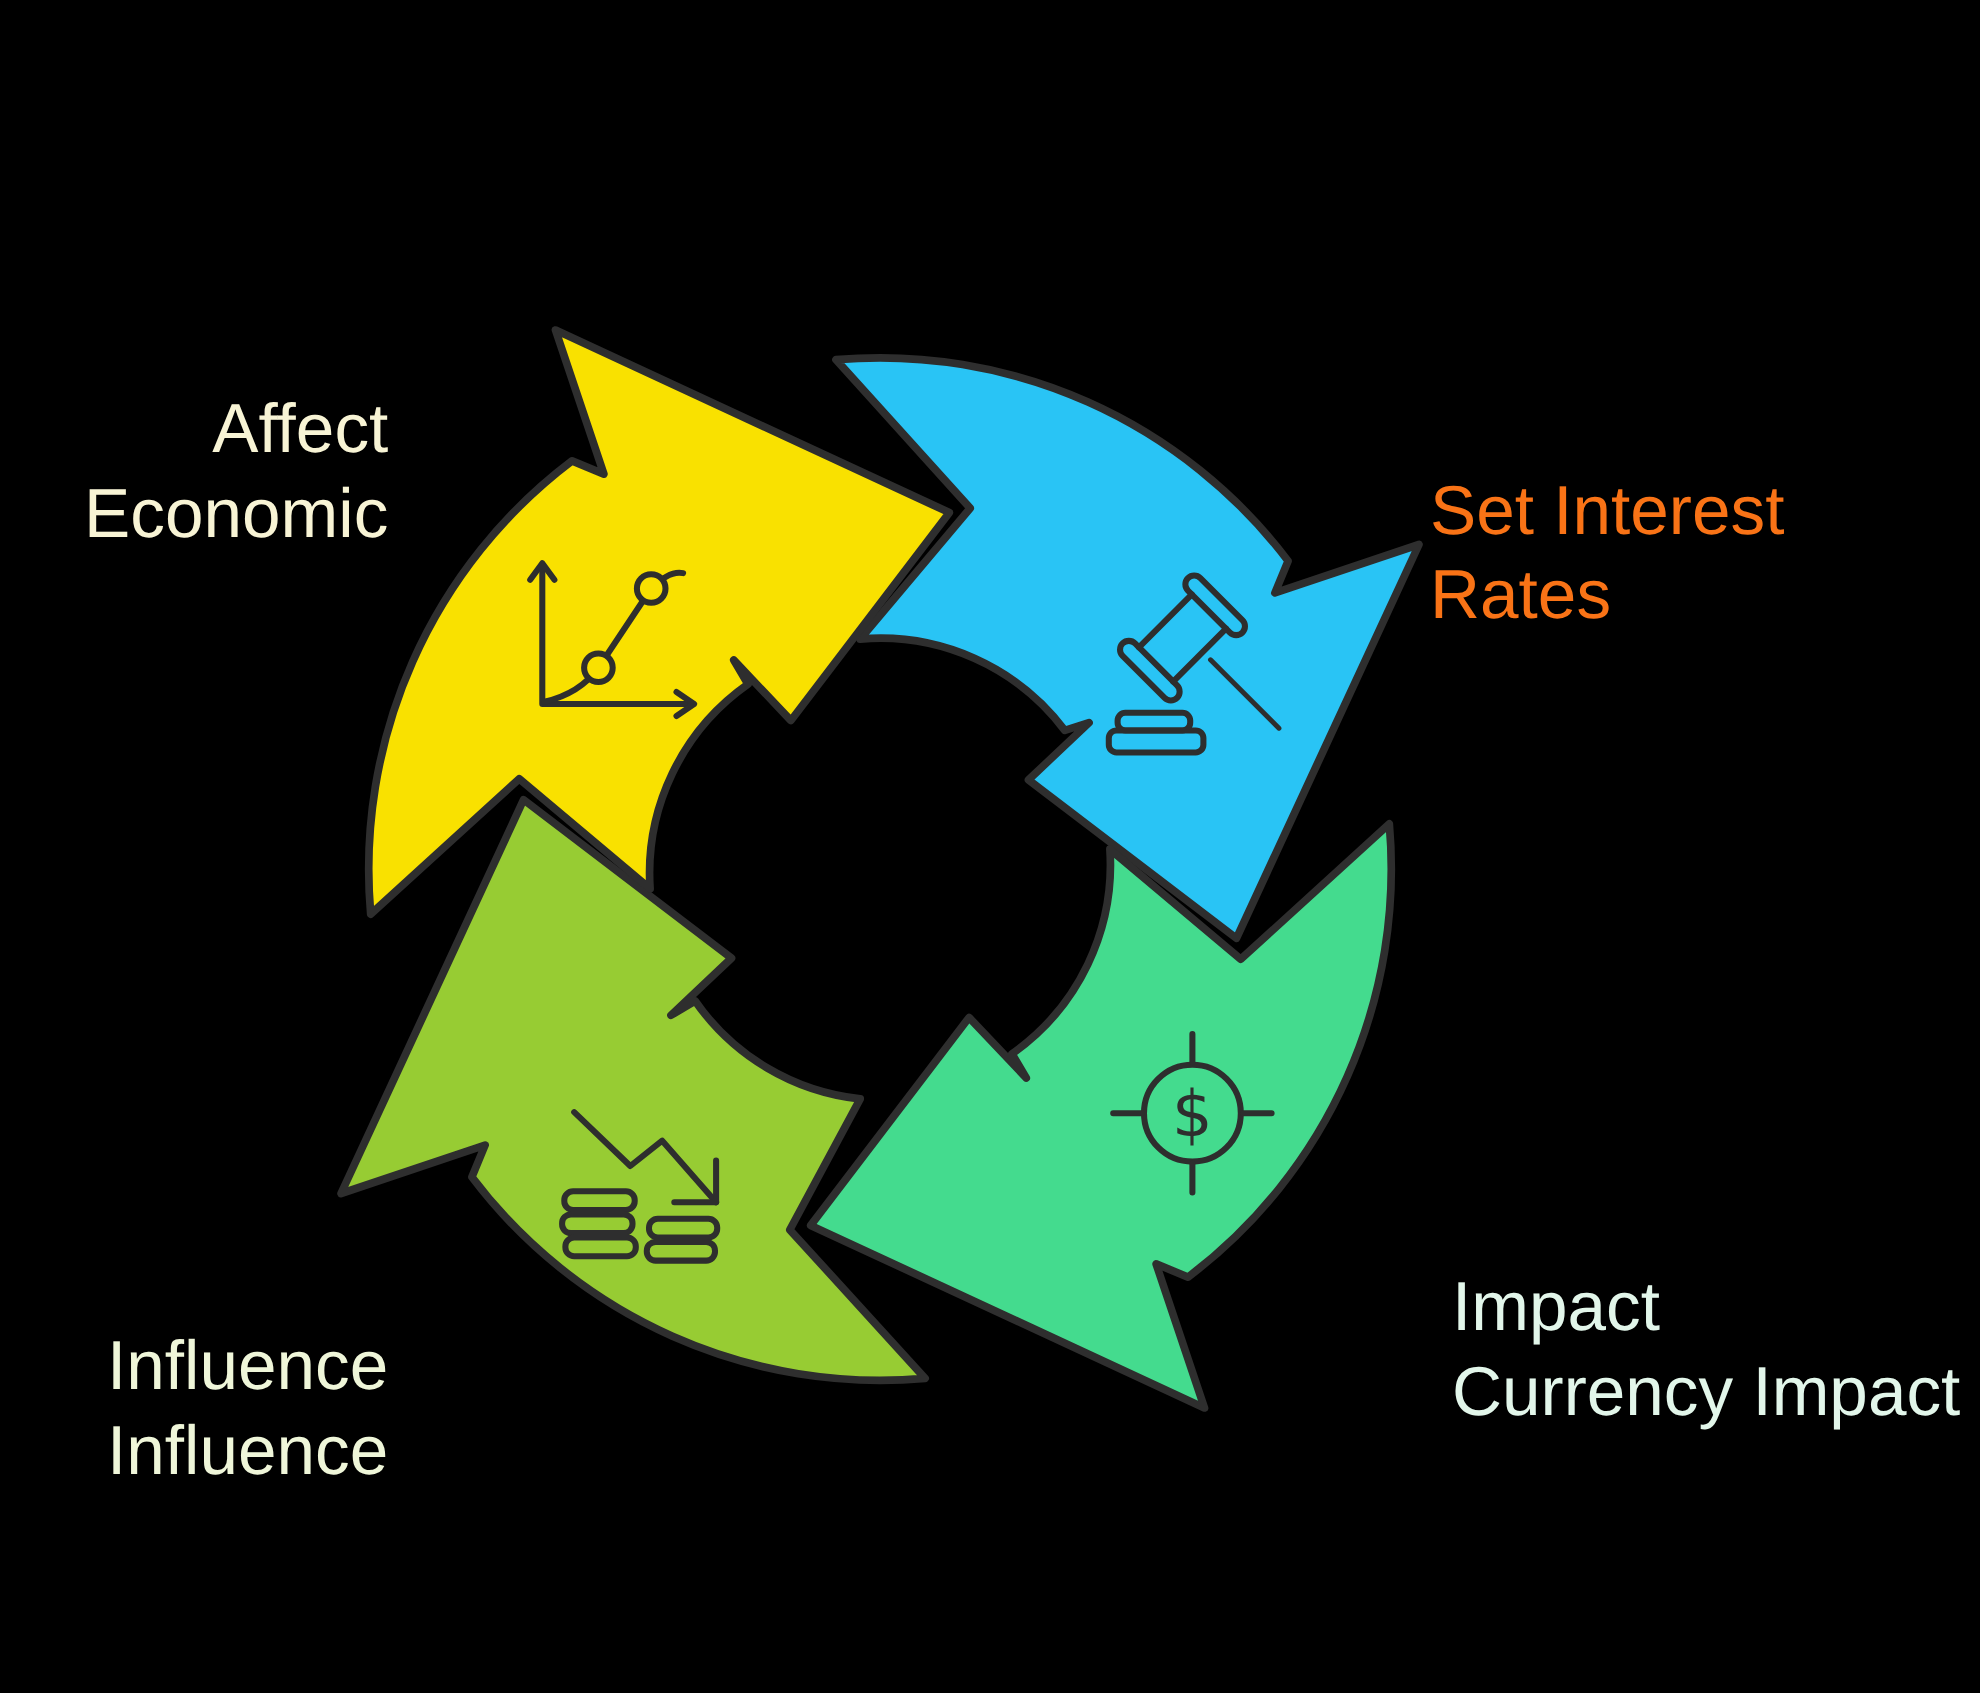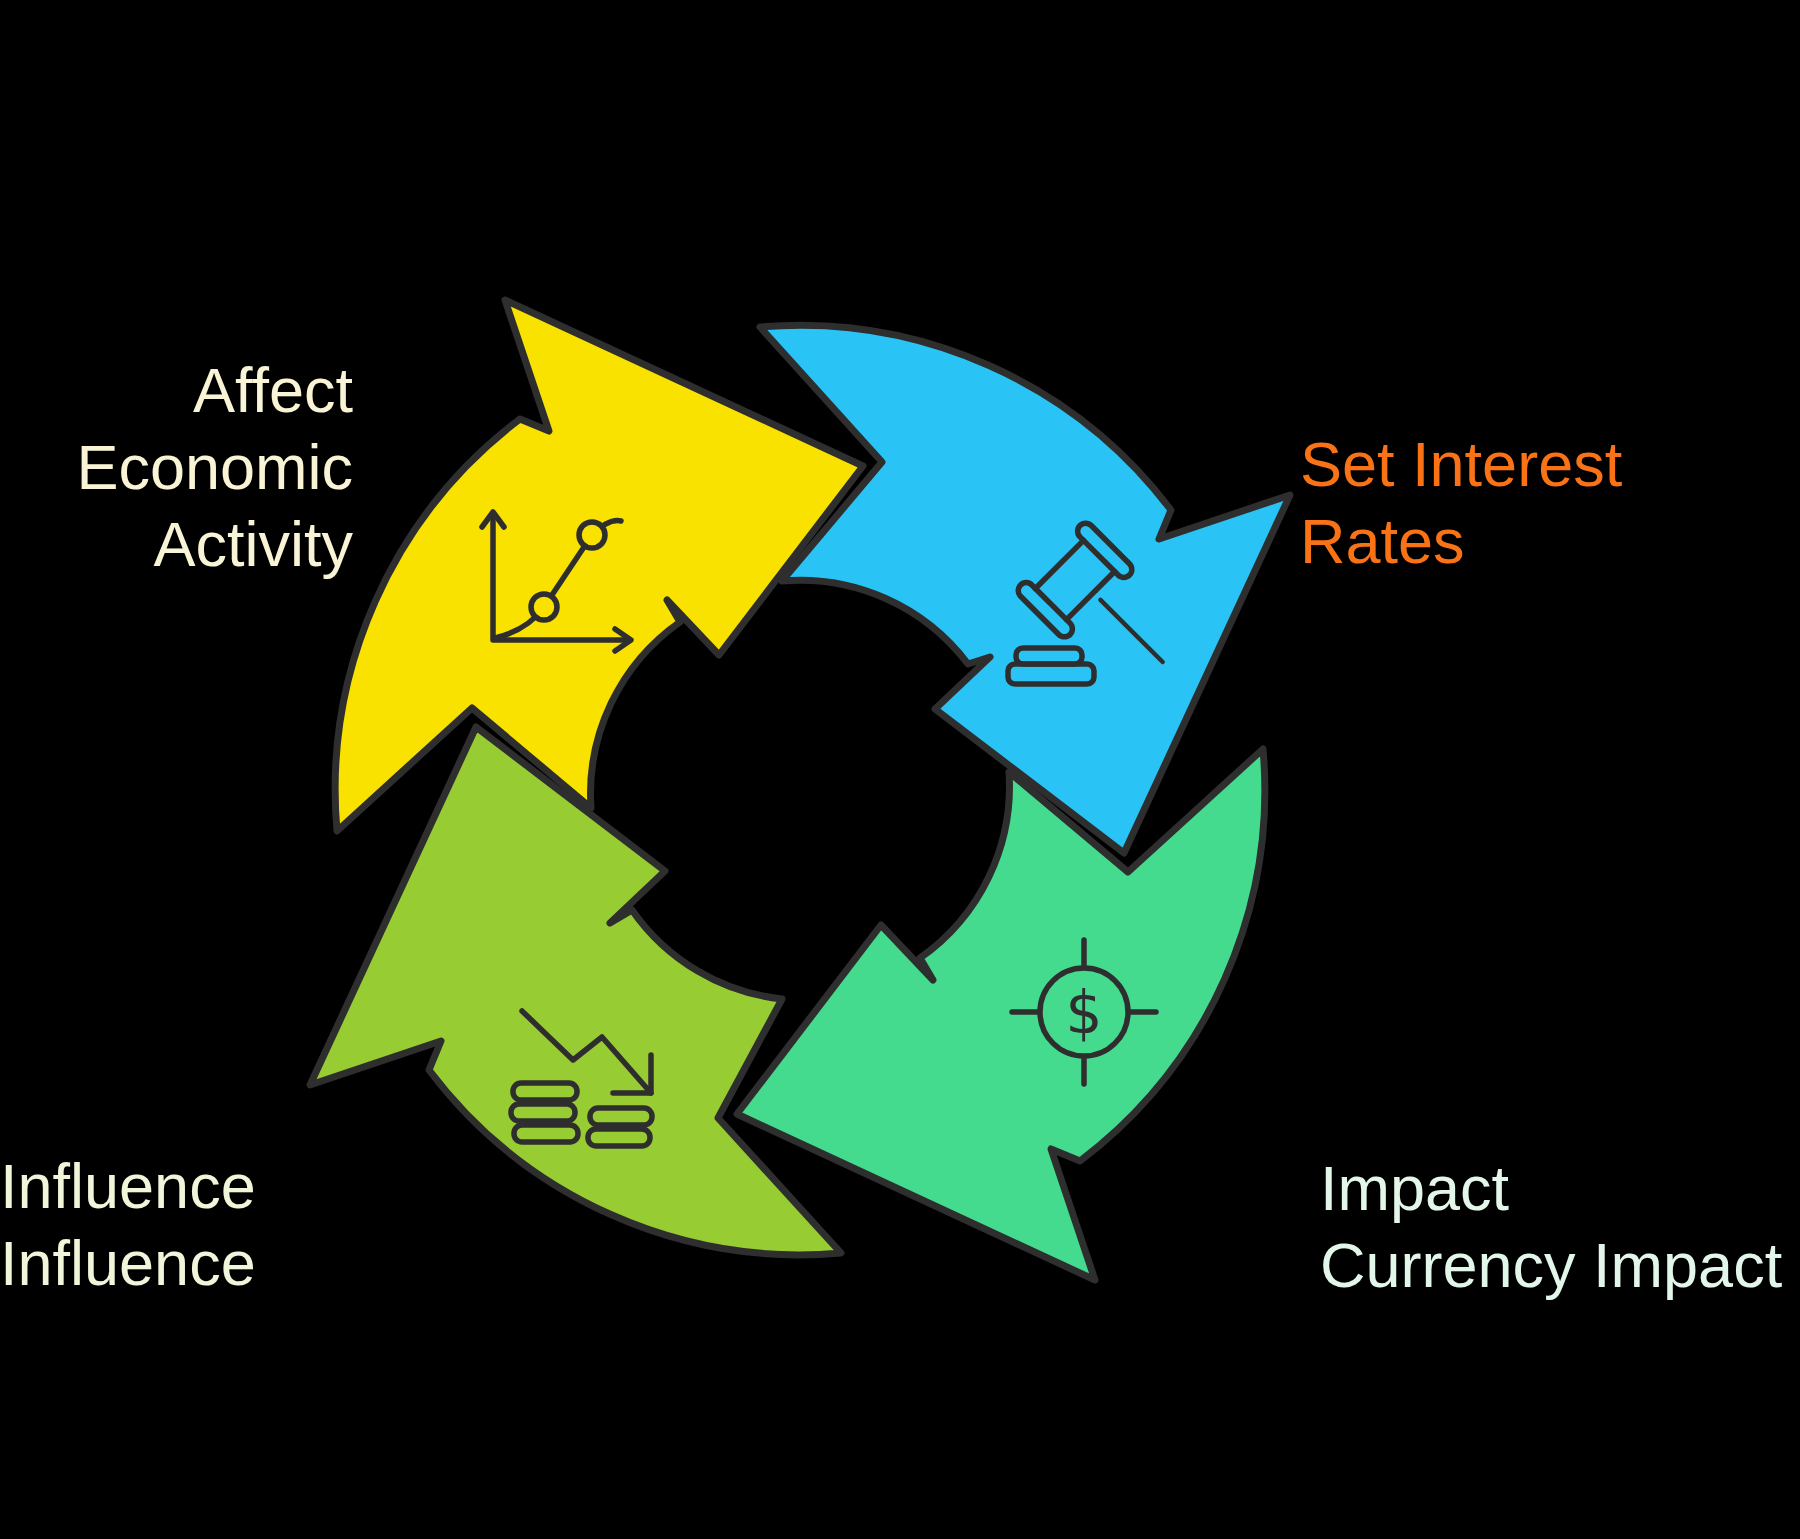--- a/index.html
+++ b/index.html
@@ -5,21 +5,21 @@
   html,body{margin:0;padding:0;background:#000;}
   .stage{position:relative;width:1800px;height:1539px;overflow:hidden;}
   .diagram-svg{position:absolute;left:0;top:0;}
   .arrow{stroke-width:7;stroke-linejoin:round;}
   .icon{stroke-width:5.5;stroke-linecap:round;stroke-linejoin:round;}
   .icon .thin{stroke-width:4.5;}
   .label{position:absolute;font-family:"Liberation Sans",sans-serif;
          font-size:63px;line-height:77px;font-weight:500;}
   .label-affect{left:0;width:353px;top:352px;text-align:right;}
   .label-set{left:1300px;top:426px;text-align:left;}
-  .label-influence{left:0;width:353px;top:1148px;text-align:left;}
+  .label-influence{left:0;width:353px;top:1204px;text-align:right;}
   .label-impact{left:1300px;top:1150px;text-align:left;}
   .dollar-glyph{font-family:"DejaVu Sans",sans-serif;font-size:58px;}
 </style>
 </head>
 <body>
 
 <div class="stage" style="background-color: rgb(0, 0, 0);">
 
   <svg class="diagram-svg" width="1800" height="1539" viewBox="0 0 1800 1539">
 
@@ -71,21 +71,20 @@
       <rect x="1" y="99" width="64" height="17" rx="8"></rect>
       <rect x="4" y="120" width="64" height="17" rx="8"></rect>
       <rect x="80" y="103" width="62" height="17" rx="8"></rect>
       <rect x="78" y="124" width="62" height="17" rx="8"></rect>
     </g>
   </svg>
 
   <div class="label label-affect" style="color: rgb(248, 244, 213);">
     <div>Affect</div>
     <div>Economic</div>
-    <div>Activity</div>
   </div>
 
   <div class="label label-set" style="color: #f97316;">
     <div>Set Interest</div>
     <div>Rates</div>
   </div>
 
   <div class="label label-influence" style="color: rgb(239, 246, 217);">
     <div>Influence</div>
     <div>Influence</div>

